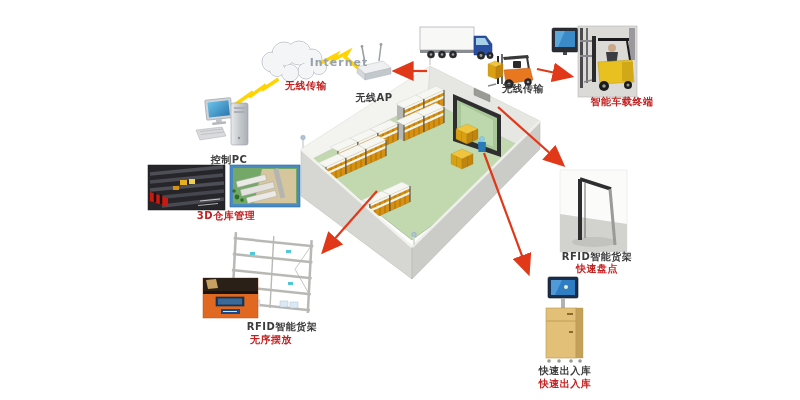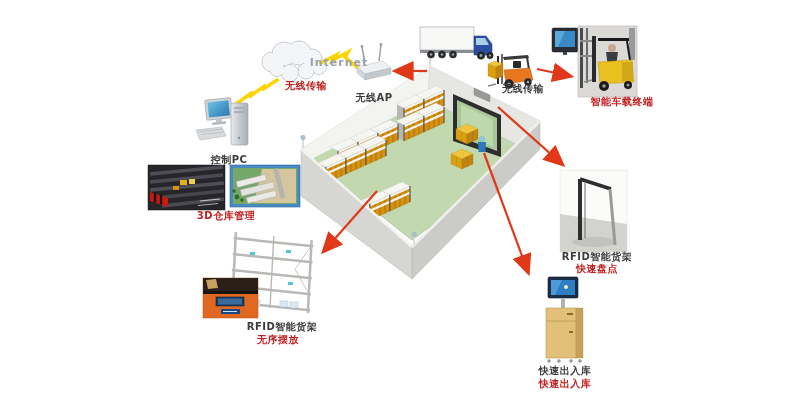--- a/index.html
+++ b/index.html
@@ -337,21 +337,21 @@
   <line x1="484" y1="153" x2="528" y2="272" marker-end="url(#ah)"></line>
 </g>
 </svg>
 
 <div class="lbl internet" style="left:292px;top:62px">Internet</div>
 <div class="lbl red" style="left:306px;top:86px">无线传输</div>
 <div class="lbl" style="left:374px;top:98px">无线AP</div>
 <div class="lbl" style="left:229px;top:160px">控制PC</div>
 <div class="lbl red" style="left:226px;top:216px">3D仓库管理</div>
 <div class="lbl" style="left:282px;top:327px">RFID智能货架</div>
-<div class="lbl red" style="left:278px;top:340px">无序摆放</div>
+<div class="lbl red" style="left:271px;top:340px">无序摆放</div>
 <div class="lbl" style="left:523px;top:89px">无线传输</div>
 <div class="lbl red" style="left:622px;top:102px">智能车载终端</div>
 <div class="lbl" style="left:597px;top:257px">RFID智能货架</div>
 <div class="lbl red" style="left:597px;top:269px">快速盘点</div>
 <div class="lbl" style="left:565px;top:371px">快速出入库</div>
 <div class="lbl red" style="left:565px;top:384px">快速出入库</div>
 
 </div>
 
 </body></html>

